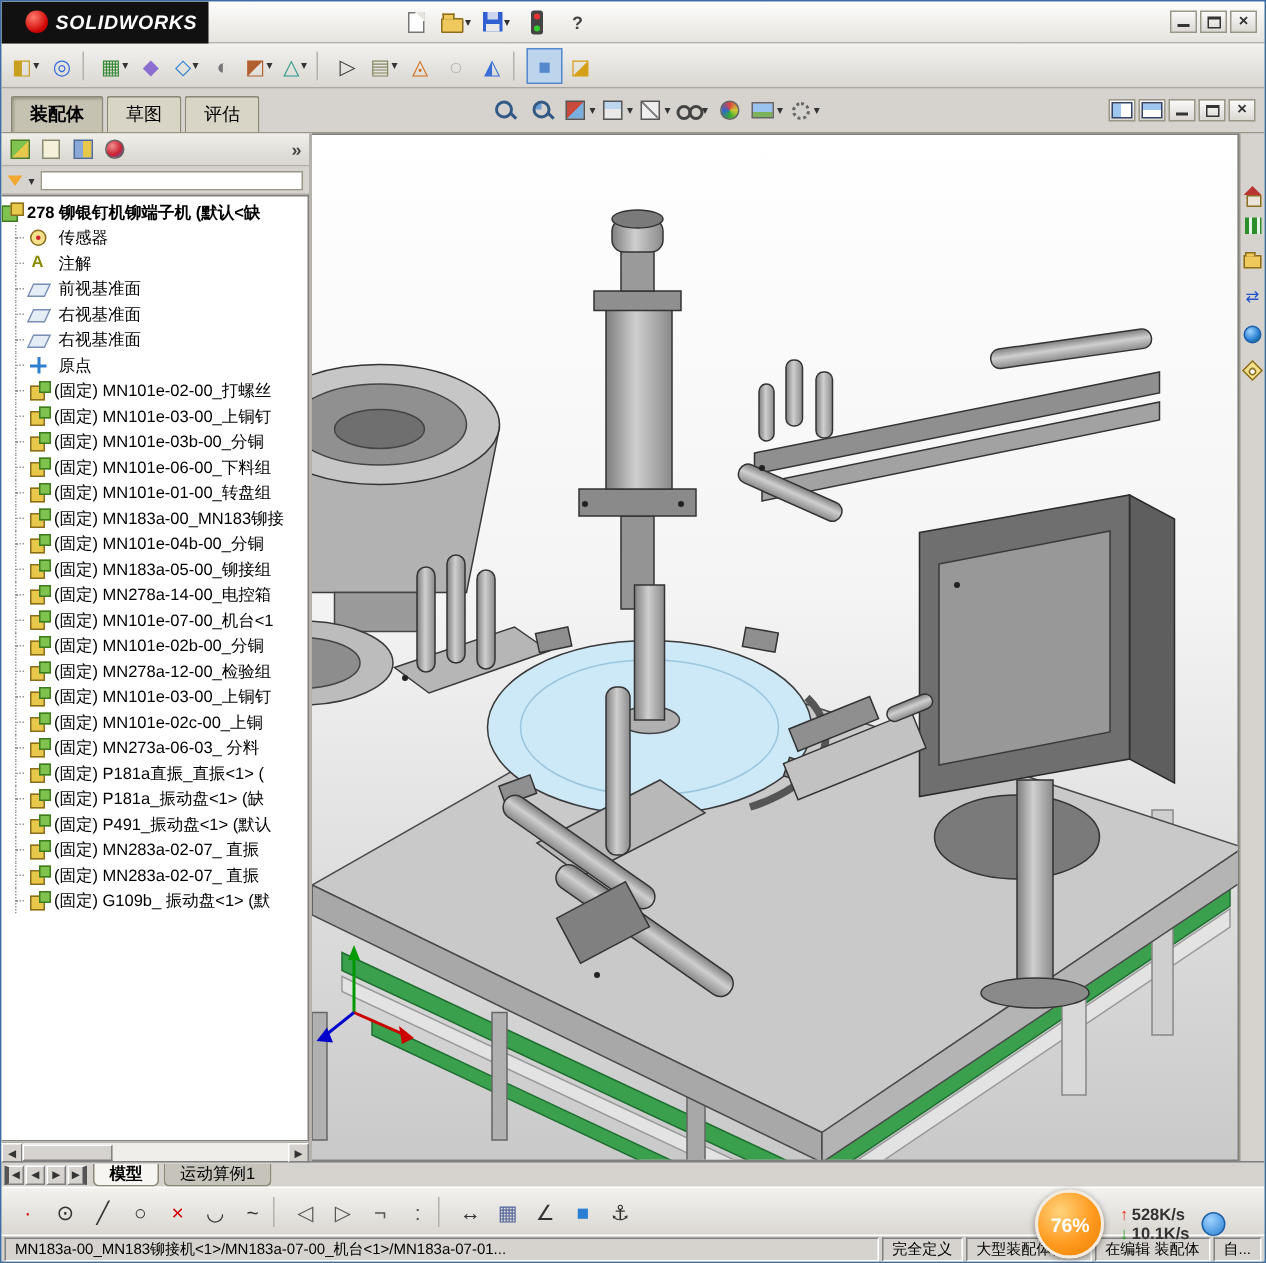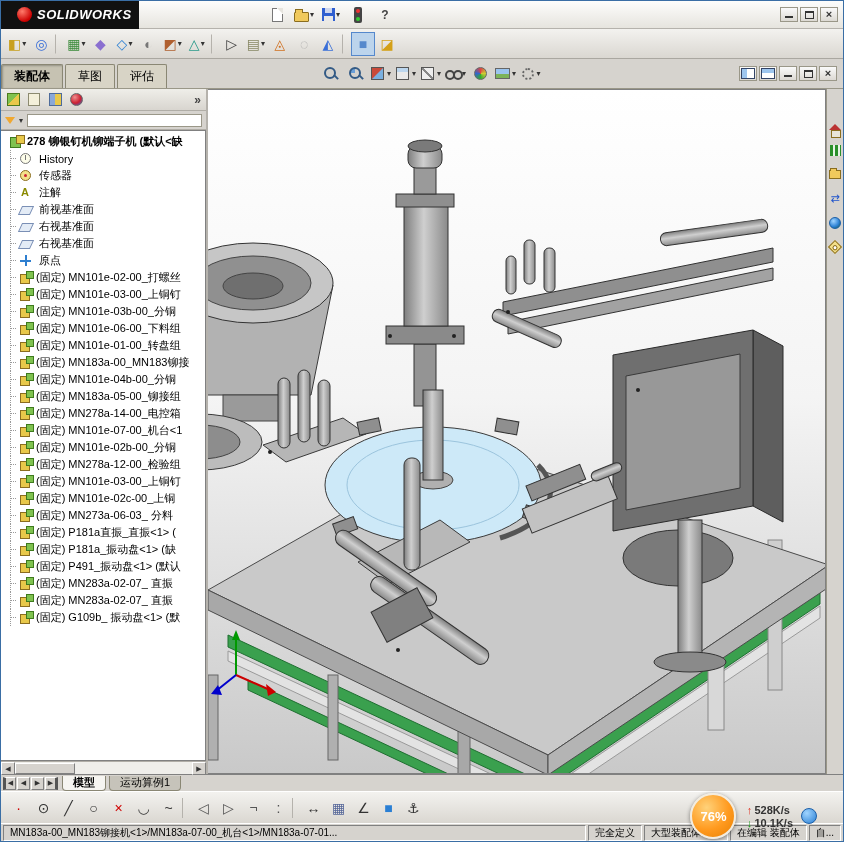--- a/index.html
+++ b/index.html
@@ -36,21 +36,21 @@
   .ic-close{font-size:11px;font-weight:bold;color:#333;line-height:1}
 
   
   .tb2{height:30px;display:flex;align-items:center;padding-left:4px;background:linear-gradient(#f3f2ef,#dad7d1);border-bottom:1px solid #aaa7a0}
   .tb2-btn{height:24px;min-width:24px;display:flex;align-items:center;justify-content:center;gap:1px;border:1px solid transparent;padding:0 2px}
   .tb2-btn .g2{font-size:14px;line-height:1;color:var(--c,#555)}
   .tb2-btn.active{background:#bcd4ec;border-color:#5588cc}
   .tb2-btn.sep{min-width:7px;width:7px;padding:0;border-left:1px solid #b5b2ac;margin:0 2px;height:20px}
 
   
-  .tabrow{height:30px;display:flex;align-items:center;background:#d6d3ce;border-bottom:1px solid #9a9788;}
+  .tabrow{height:30px;display:flex;align-items:center;background:#d6d3ce;border-bottom:1px solid #9a9788;padding-left:6px}
   .cmdtabs{display:flex;align-items:flex-end;height:100%}
   .cmdtab{height:24px;margin-top:4px;padding:3px 12px 0;border:1px solid #8a8774;border-bottom:none;background:#d8d4c6;border-radius:2px 2px 0 0;margin-right:2px;white-space:nowrap}
   .cmdtab.active{background:#c6c2b2;box-shadow:inset 1px 1px 2px rgba(0,0,0,.25);font-weight:bold}
   .headsup{display:flex;align-items:center;gap:3px;margin-left:150px}
   .hu-btn{height:22px;min-width:22px;display:flex;align-items:center;justify-content:center;gap:1px}
   .hu-btn .g{position:relative;display:inline-block;width:17px;height:17px}
   .hu-btn[data-icon="mag"] .g::before,.hu-btn[data-icon="magplus"] .g::before{content:"";position:absolute;left:2px;top:2px;width:8px;height:8px;border:2px solid #335a85;border-radius:50%}
   .hu-btn[data-icon="mag"] .g::after,.hu-btn[data-icon="magplus"] .g::after{content:"";position:absolute;left:11px;top:11px;width:6px;height:2px;background:#335a85;transform:rotate(45deg)}
   .hu-btn[data-icon="magplus"] .g{background:linear-gradient(#6a9fd8,#6a9fd8) 4px 4px/4px 4px no-repeat}
   .hu-btn[data-icon="section"] .g{width:13px;height:13px;margin:2px;border:1px solid #555;background:linear-gradient(135deg,#c94a3a 0 48%,#7ab0e0 52% 100%)}
@@ -74,21 +74,21 @@
   .pt2{width:12px;height:13px;background:#f4f0da;border:1px solid #8c8a70}
   .pt3{width:13px;height:13px;background:linear-gradient(90deg,#8aa8d8 50%,#e8c84a 50%);border:1px solid #4d6b9a}
   .pt4{width:13px;height:13px;border-radius:50%;background:radial-gradient(circle at 35% 30%,#ef8f8f,#c23 55%,#36c);border:1px solid #666}
   .pt-expand{margin-left:auto;font-weight:bold;color:#444;padding-right:2px}
   .filter-row{height:19px;display:flex;align-items:center;gap:4px;background:#d6d3ce;border-bottom:1px solid #b0ada6;padding:0 4px}
   .funnel{width:0;height:0;border-left:5px solid transparent;border-right:5px solid transparent;border-top:7px solid #f0a830}
   .filter-caret{font-size:8px;color:#333}
   .filter-box{flex:1;height:13px;background:#fff;border:1px solid #9a9788}
 
   .tree{flex:1;background:#fff;border:1px solid #808080;border-left:none;overflow:hidden;padding-top:2px}
-  .tree-row{height:17px;display:flex;align-items:center;gap:3px;white-space:nowrap;overflow:hidden;padding-left:9px;font-size:11px}
+  .tree-row{height:17px;display:flex;align-items:center;gap:3px;white-space:nowrap;overflow:hidden;padding-left:0;font-size:11px}
   .tree-row.root{font-weight:bold}
   .tree-children .tree-row{padding-left:18px;position:relative}
   .tree-children .tree-row::before{content:"";position:absolute;left:9px;top:0;bottom:0;border-left:1px dotted #999}
   .tree-children .tree-row::after{content:"";position:absolute;left:9px;top:8px;width:6px;border-top:1px dotted #999}
   .tree-ic{width:14px;height:13px;position:relative;flex:0 0 14px}
   .tree-row.root .tree-ic::before{content:"";position:absolute;left:0;top:2px;width:9px;height:9px;background:#7fc24f;border:1px solid #3e7a1e}
   .tree-row.root .tree-ic::after{content:"";position:absolute;left:6px;top:0;width:7px;height:7px;background:#e8c84a;border:1px solid #8a6d1f}
   .tree-row[data-icon="component"] .tree-ic::before{content:"";position:absolute;left:1px;top:3px;width:8px;height:8px;background:#e8c84a;border:1px solid #8a6d1f}
   .tree-row[data-icon="component"] .tree-ic::after{content:"";position:absolute;left:7px;top:0;width:6px;height:6px;background:#7fc24f;border:1px solid #3e7a1e}
   .tree-row[data-icon="plane"] .tree-ic::before{content:"";position:absolute;left:1px;top:3px;width:10px;height:7px;border:1px solid #7a8fb5;background:#e4ecf6;transform:skewX(-25deg)}
@@ -370,25 +370,20 @@
         <span class="filter-caret">▾</span>
         <span class="filter-box"></span>
       </div>
       <div class="tree">
         <div class="tree-row root">
           <span class="tree-ic"></span>
           <span class="lbl">278 铆银钉机铆端子机 (默认&lt;缺</span>
         </div>
         <div class="tree-children">
 
-        <div class="tree-row child" data-icon="history">
-            <span class="tree-ic"></span>
-            <span class="prefix"></span>
-            <span class="lbl">History</span>
-          </div>
             <div class="tree-row child" data-icon="sensors">
             <span class="tree-ic"></span>
             <span class="prefix"></span>
             <span class="lbl">传感器</span>
           </div>
             <div class="tree-row child" data-icon="annotations">
             <span class="tree-ic"></span>
             <span class="prefix"></span>
             <span class="lbl">注解</span>
           </div>

